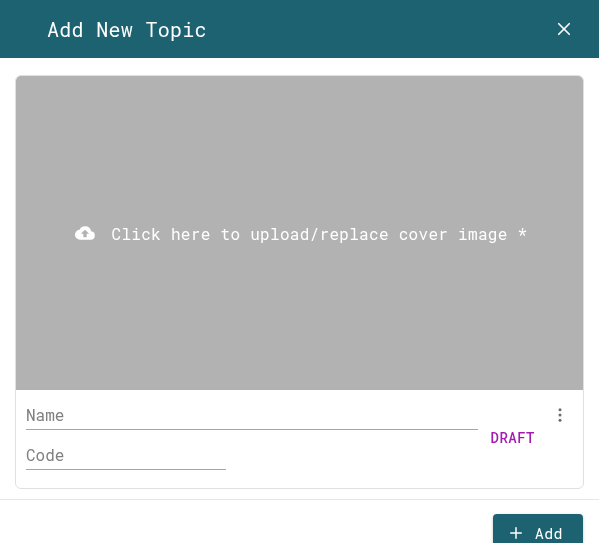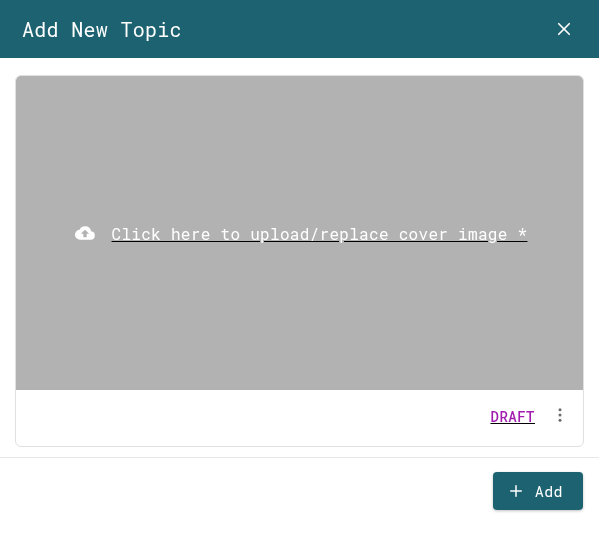--- a/index.html
+++ b/index.html
@@ -19,41 +19,41 @@
     display: flex;
     align-items: center;
     justify-content: space-between;
     padding: 0 22px;
     height: 58px;
   }
   .header-title {
     font-size: 20px;
     font-weight: 400;
     letter-spacing: 0.3px;
+    margin-left: 25px;
   }
   .close-btn {
     background: none;
     border: none;
     color: #fff;
     cursor: pointer;
     padding: 4px;
     display: flex;
     align-items: center;
   }
   .close-btn svg { display: block; }
 
   .body {
     padding: 17px 15px 10px 15px;
   }
   .card {
     border: 1px solid #e0e0e0;
     border-radius: 6px;
     overflow: hidden;
     background: #fff;
-    text-decoration: underline;
   }
   .cover {
     height: 314px;
     background: #b2b2b2;
     display: flex;
     align-items: center;
     justify-content: center;
     cursor: pointer;
   }
   .cover-inner {
@@ -164,20 +164,22 @@
         <div class="cover-inner">
           <svg width="26" height="20" viewBox="0 0 24 24" fill="#ffffff">
             <path d="M19.35 10.04A7.49 7.49 0 0 0 12 4a7.5 7.5 0 0 0-6.65 4.03A6 6 0 0 0 6 20h13a5 5 0 0 0 .35-9.96zM14 13v4h-4v-4H7l5-5 5 5h-3z"></path>
           </svg>
           <span>Click here to upload/replace cover image *</span>
         </div>
       </div>
 
       <div class="fields">
         <div class="fields-left">
+          <input type="text" class="tf field-name" placeholder="Name" style="">
+          <input type="text" class="tf field-code" placeholder="Code" style="">
         </div>
         <span class="status">DRAFT</span>
         <button class="more-btn">
           <svg width="18" height="18" viewBox="0 0 24 24" fill="#6b6b6b">
             <circle cx="12" cy="5" r="2"></circle>
             <circle cx="12" cy="12" r="2"></circle>
             <circle cx="12" cy="19" r="2"></circle>
           </svg>
         </button>
       </div>

